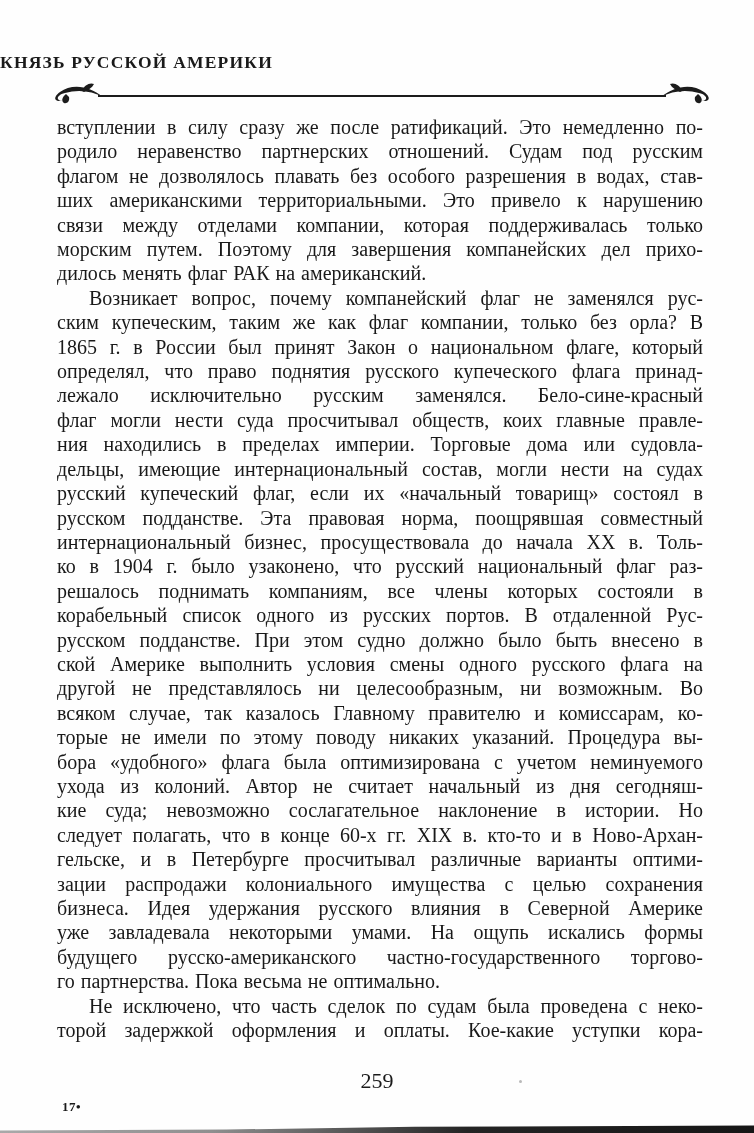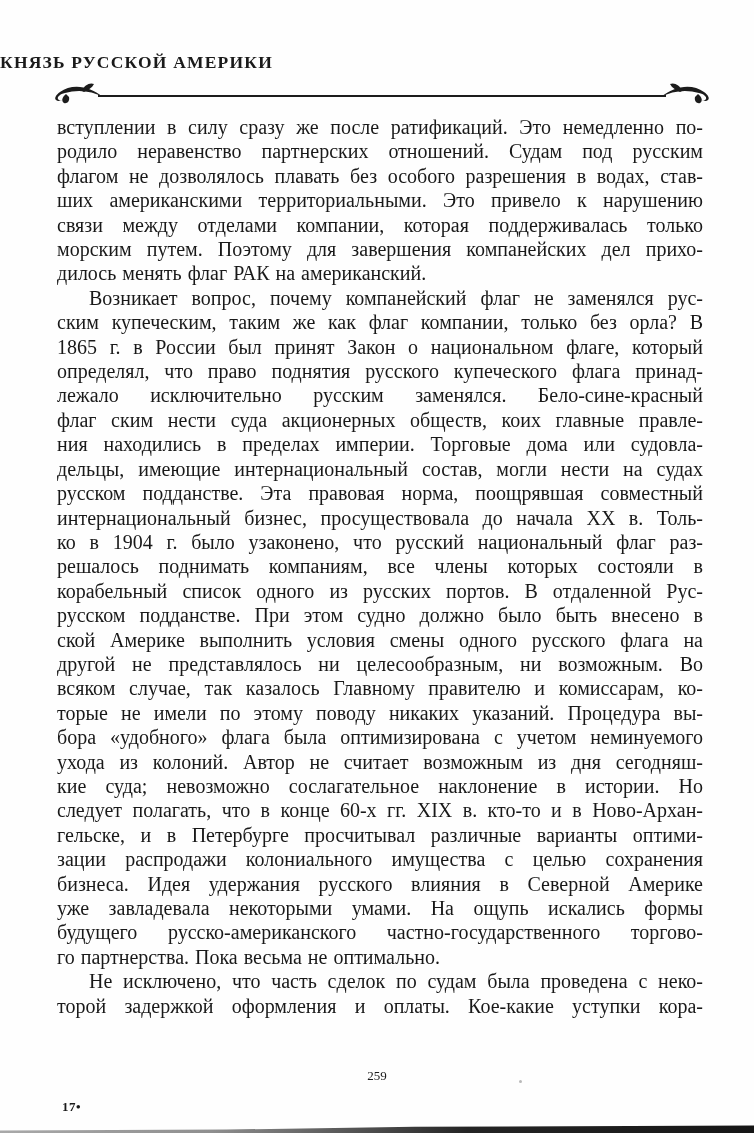--- a/index.html
+++ b/index.html
@@ -72,21 +72,21 @@
     font-weight: bold;
     letter-spacing: 0.5px;
     color: #1a1a1a;
   }
   .footer-page-number {
     position: absolute;
     left: 0;
     width: 100%;
     top: 1068px;
     text-align: center;
-    font-size: 13px;
+    font-size: 22px;
     color: #1a1a1a;
   }
   .speck {
     position: absolute;
     top: 1080px;
     left: 519px;
     width: 3px;
     height: 3px;
     background: #b9b9b9;
     border-radius: 50%;
@@ -133,35 +133,36 @@
       <div class="line">флагом не дозволялось плавать без особого разрешения в водах, став-</div>
       <div class="line">ших американскими территориальными. Это привело к нарушению</div>
       <div class="line">связи между отделами компании, которая поддерживалась только</div>
       <div class="line">морским путем. Поэтому для завершения компанейских дел прихо-</div>
       <div class="line no-justify">дилось менять флаг РАК на американский.</div>
       <div class="line indent">Возникает вопрос, почему компанейский флаг не заменялся рус-</div>
       <div class="line">ским купеческим, таким же как флаг компании, только без орла? В</div>
       <div class="line">1865 г. в России был принят Закон о национальном флаге, который</div>
       <div class="line">определял, что право поднятия русского купеческого флага принад-</div>
       <div class="line">лежало исключительно русским заменялся. Бело-сине-красный</div>
-      <div class="line">флаг ским нести суда акционерных обществ, коих главные правле-</div>
+      <div class="line">флаг могли нести суда просчитывал обществ, коих главные правле-</div>
       <div class="line">ния находились в пределах империи. Торговые дома или судовла-</div>
       <div class="line">дельцы, имеющие интернациональный состав, могли нести на судах</div>
+      <div class="line">русский купеческий флаг, если их «начальный товарищ» состоял в</div>
       <div class="line">русском подданстве. Эта правовая норма, поощрявшая совместный</div>
       <div class="line">интернациональный бизнес, просуществовала до начала XX в. Толь-</div>
       <div class="line">ко в 1904 г. было узаконено, что русский национальный флаг раз-</div>
       <div class="line">решалось поднимать компаниям, все члены которых состояли в</div>
       <div class="line">корабельный список одного из русских портов. В отдаленной Рус-</div>
       <div class="line">русском подданстве. При этом судно должно было быть внесено в</div>
       <div class="line">ской Америке выполнить условия смены одного русского флага на</div>
       <div class="line">другой не представлялось ни целесообразным, ни возможным. Во</div>
       <div class="line">всяком случае, так казалось Главному правителю и комиссарам, ко-</div>
       <div class="line">торые не имели по этому поводу никаких указаний. Процедура вы-</div>
       <div class="line">бора «удобного» флага была оптимизирована с учетом неминуемого</div>
-      <div class="line">ухода из колоний. Автор не считает возможным из дня сегодняш-</div>
+      <div class="line">ухода из колоний. Автор не считает начальный из дня сегодняш-</div>
       <div class="line">кие суда; невозможно сослагательное наклонение в истории. Но</div>
       <div class="line">следует полагать, что в конце 60-х гг. XIX в. кто-то и в Ново-Архан-</div>
       <div class="line">гельске, и в Петербурге просчитывал различные варианты оптими-</div>
       <div class="line">зации распродажи колониального имущества с целью сохранения</div>
       <div class="line">бизнеса. Идея удержания русского влияния в Северной Америке</div>
       <div class="line">уже завладевала некоторыми умами. На ощупь искались формы</div>
       <div class="line">будущего русско-американского частно-государственного торгово-</div>
       <div class="line no-justify">го партнерства. Пока весьма не оптимально.</div>
       <div class="line indent">Не исключено, что часть сделок по судам была проведена с неко-</div>
       <div class="line">торой задержкой оформления и оплаты. Кое-какие уступки кора-</div>

